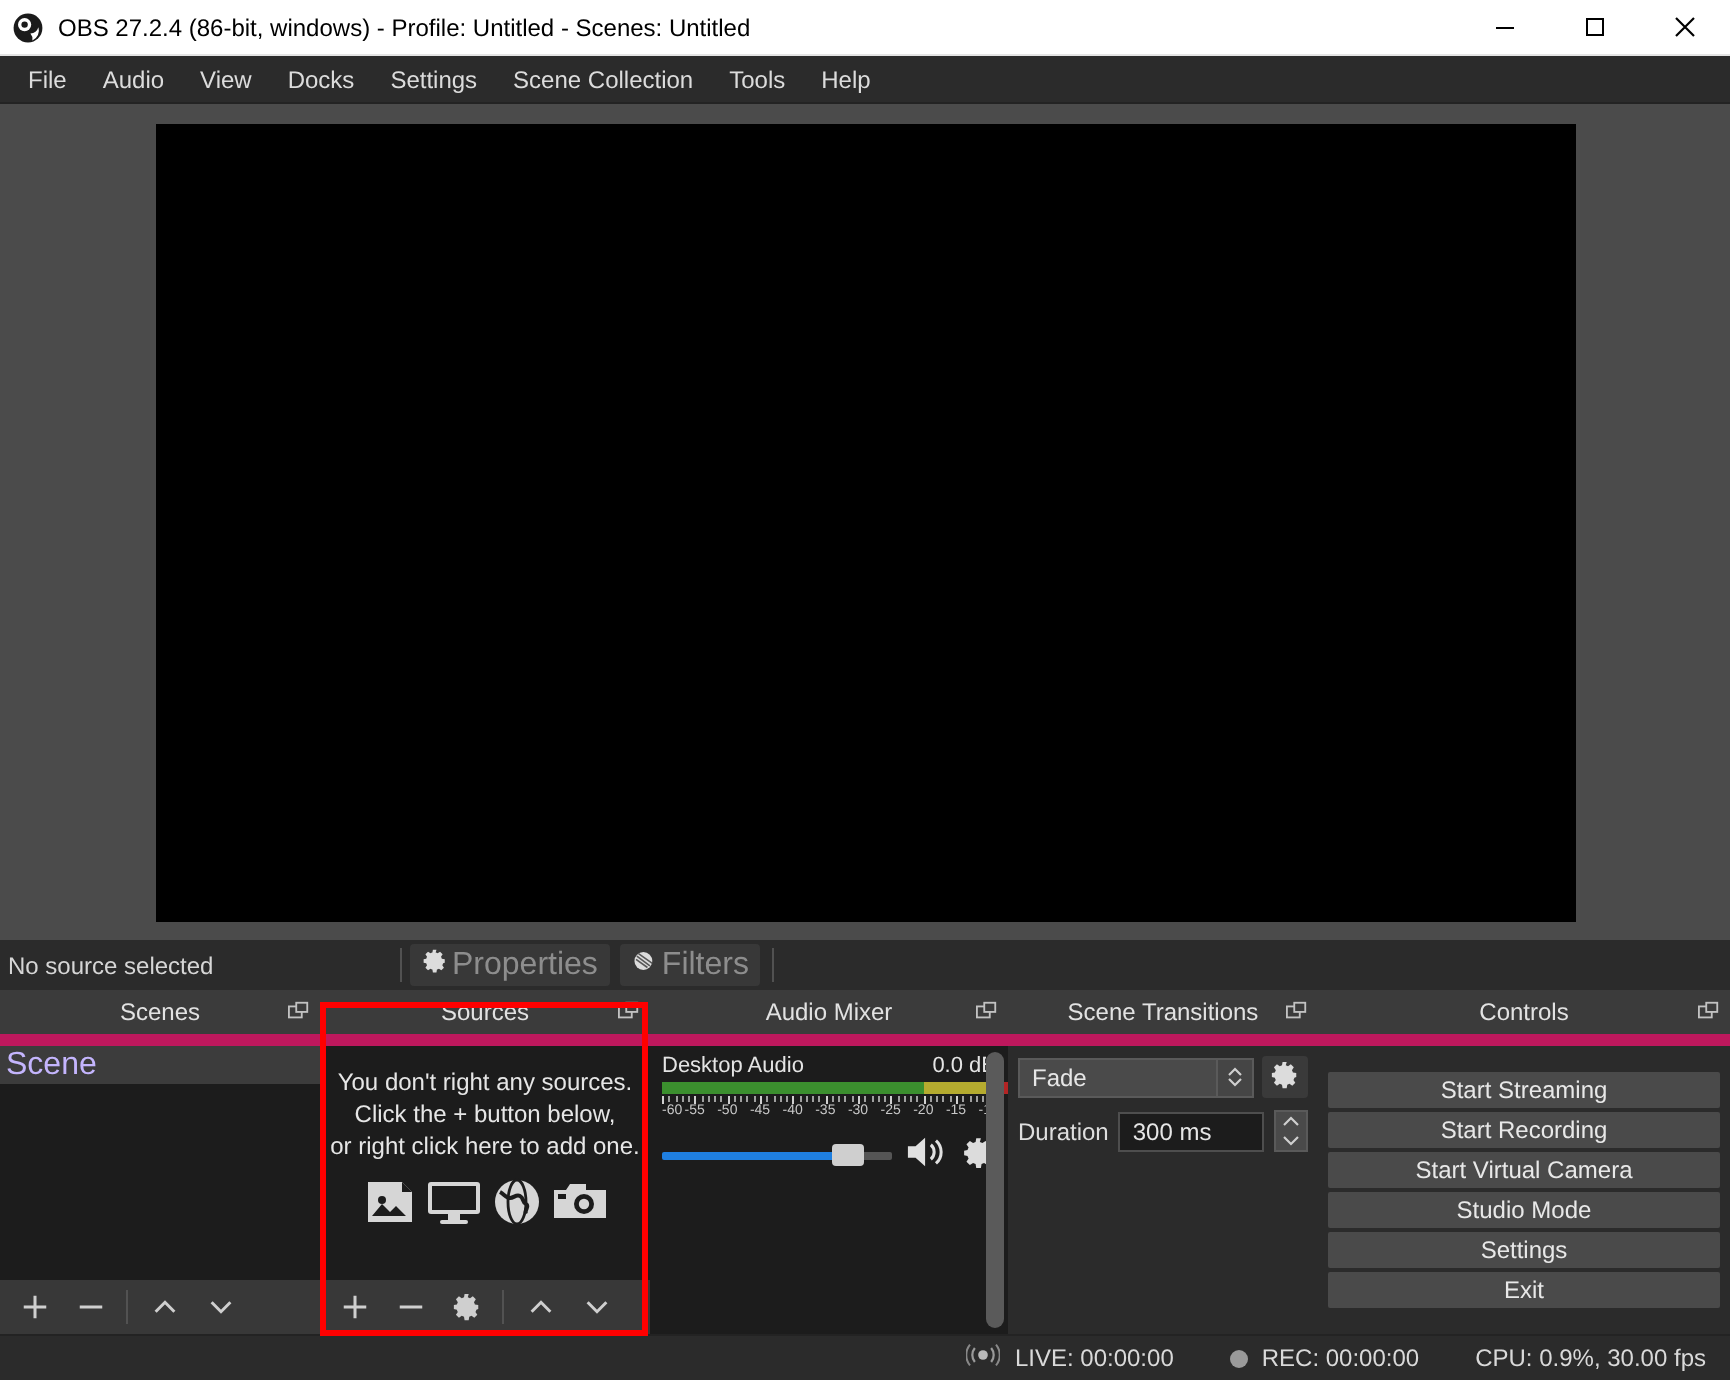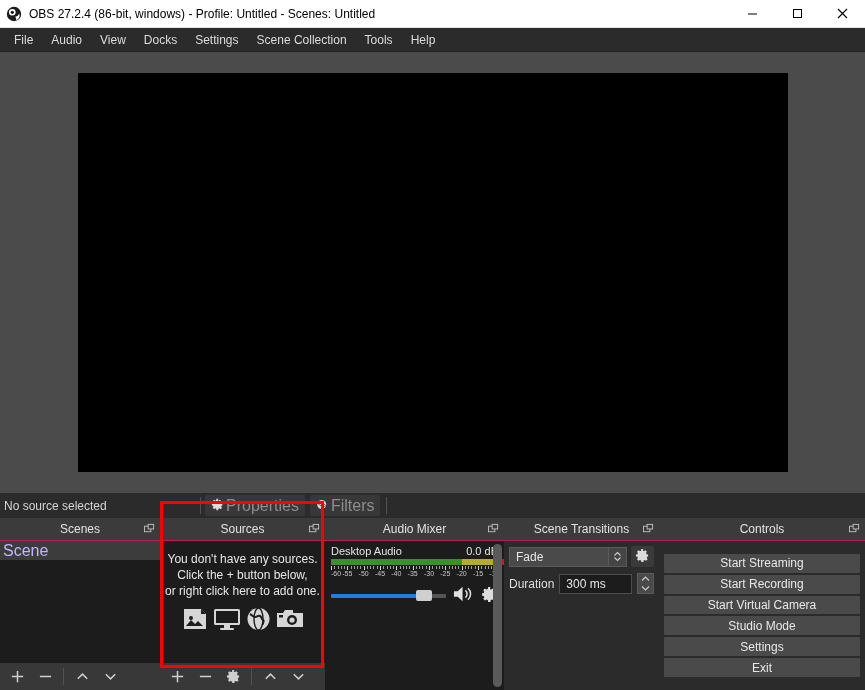--- a/index.html
+++ b/index.html
@@ -150,21 +150,21 @@
     min-width: 0;
   }
   .dock-title {
     height: 22px;
     background: #3b3b3b;
     display: flex;
     align-items: center;
     justify-content: center;
     position: relative;
     flex: none;
-    border-bottom: 1px solid #be185d;
+    border-bottom: 6px solid #be185d;
   }
   .dock-title .dt-text {
     font-size: 12px;
     color: #e2e2e2;
     white-space: nowrap;
   }
   .dock-title .float-icon {
     position: absolute;
     right: 5px;
     top: 5px;
@@ -575,21 +575,21 @@
         <span class="dt-text">Sources</span>
         <span class="float-icon">
           <svg width="11" height="11" viewBox="0 0 12 12">
             <rect x="0.5" y="3.5" width="7" height="6" fill="none" stroke="#c2c2c2" stroke-width="1"></rect>
             <rect x="4.5" y="1.5" width="6" height="5" fill="#3b3b3b" stroke="#c2c2c2" stroke-width="1"></rect>
           </svg>
         </span>
       </div>
       <div class="dock-body">
         <div class="sources-empty">
-          <div>You don't have any sources.</div>
+          <div>You don't right any sources.</div>
           <div>Click the + button below,</div>
           <div>or right click here to add one.</div>
           <div class="sources-icons">
             <span>
               <svg width="26" height="24" viewBox="0 0 26 24">
                 <path d="M2 2h17l5 5v15H2z" fill="#d6d6d6"></path>
                 <path d="M19 2v5h5" fill="#1c1c1c"></path>
                 <circle cx="9" cy="11" r="2" fill="#1c1c1c"></circle>
                 <path d="M4 19l5-6 4 4 3-3 5 5z" fill="#1c1c1c"></path>
               </svg>
@@ -843,16 +843,33 @@
         <div class="cbtn">Start Recording</div>
         <div class="cbtn">Start Virtual Camera</div>
         <div class="cbtn">Studio Mode</div>
         <div class="cbtn">Settings</div>
         <div class="cbtn">Exit</div>
       </div>
     </div>
 
   </div>
 
+  <div class="statusbar">
+    <div class="status-right">
+      <span>
+        <svg width="17" height="13" viewBox="0 0 18 14">
+          <circle cx="9" cy="7" r="2.6" fill="#b9b9b9"></circle>
+          <path d="M4.6 3.2a6 6 0 0 0 0 7.6M13.4 3.2a6 6 0 0 1 0 7.6" stroke="#9a9a9a" stroke-width="1.2" fill="none"></path>
+          <path d="M2 1.4a8.8 8.8 0 0 0 0 11.2M16 1.4a8.8 8.8 0 0 1 0 11.2" stroke="#888" stroke-width="1.1" fill="none"></path>
+        </svg>
+      </span>
+      <span>LIVE: 00:00:00</span>
+      <span class="sgap"></span>
+      <span class="rec-dot"></span>
+      <span>REC: 00:00:00</span>
+      <span class="sgap"></span>
+      <span>CPU: 0.9%, 30.00 fps</span>
+    </div>
+  </div>
 
 </div>
 
 <div class="redbox" style="border-color: rgb(255, 0, 0);"></div>
 
 </body></html>

